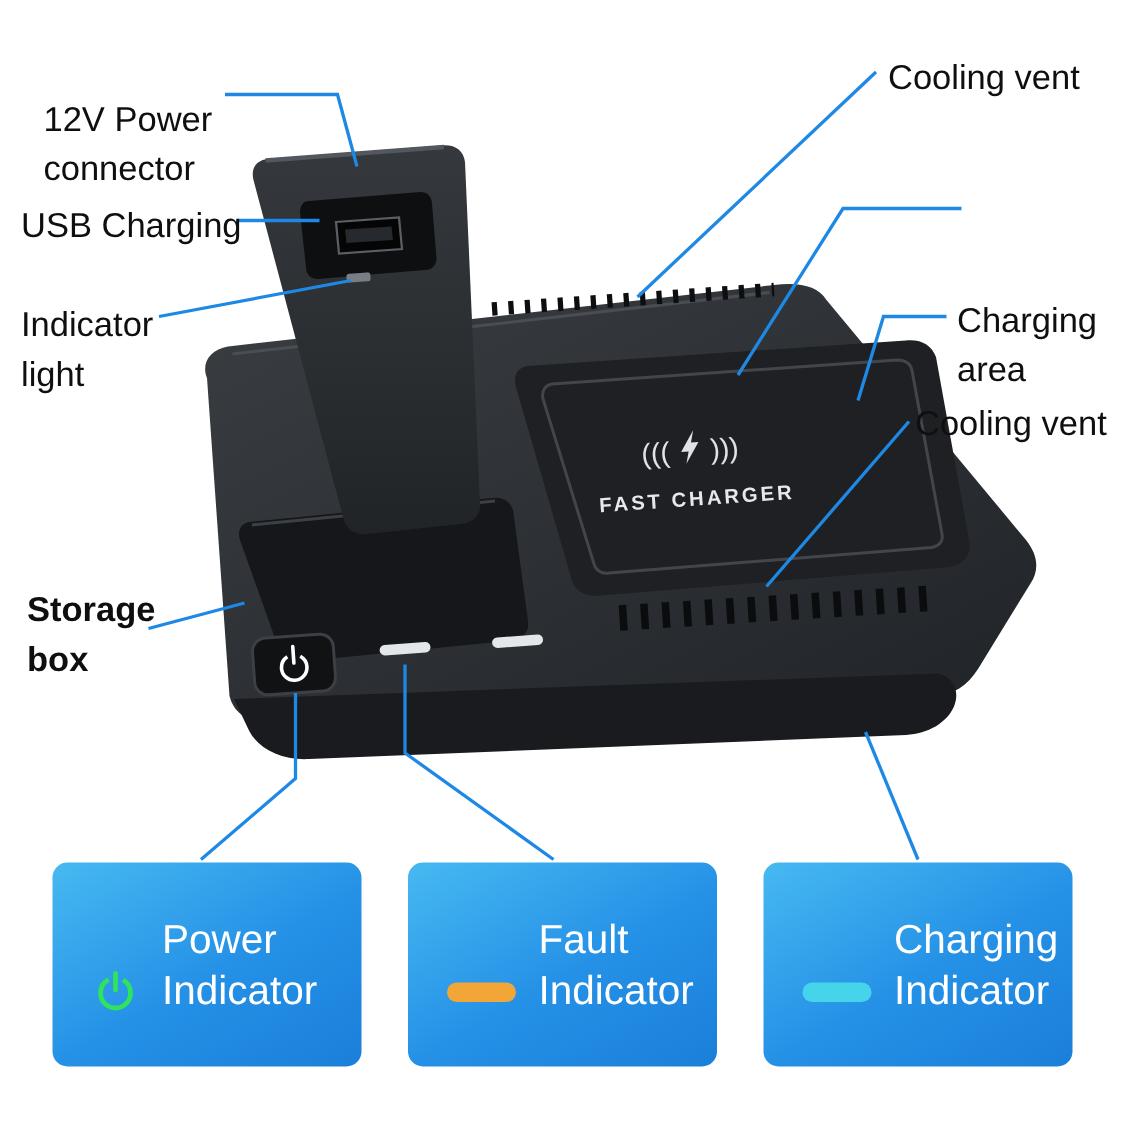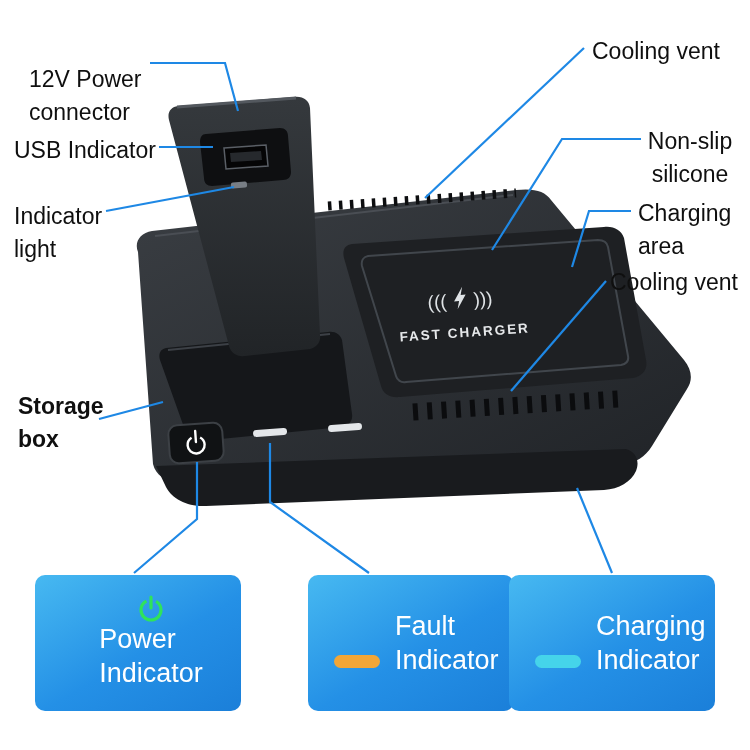--- a/index.html
+++ b/index.html
@@ -26,22 +26,22 @@
   .lbl-chgarea{left:638px;top:197px;}
   .lbl-cool-right{left:610px;top:266px;}
 
   
   .ind-box{
     position:absolute;top:575px;width:206px;height:136px;
     border-radius:10px;box-sizing:border-box;
     background:linear-gradient(150deg,#47b9f1 0%,#2490e6 55%,#1b7fd9 100%);
     display:flex;align-items:center;gap:15px;padding-left:26px;
   }
-  .box-power{left:35px;flex-direction:column;}
-  .box-fault{left:272px;margin-left:36px;}
+  .box-power{left:35px;}
+  .box-fault{left:272px;}
   .box-charging{left:509px;}
   .ind-icon{position:relative;top:18px;display:flex;align-items:center;flex:0 0 auto;}
   .dash-icon{width:46px;height:13px;border-radius:7px;display:inline-block;}
   .dash-fault{background:#f2a637;}
   .dash-charging{background:#45d4ea;}
   .ind-label{
     font-size:27px;line-height:34px;color:#ffffff;white-space:pre-line;
   }
 </style>
 </head>
@@ -123,28 +123,26 @@
       <polyline points="631,211 589,211 572,267"></polyline>
       <polyline points="606,281 511,391"></polyline>
       <polyline points="197,462 197,519 134,573"></polyline>
       <polyline points="270,443 270,502 369,573"></polyline>
       <polyline points="577,488 612,573"></polyline>
     </g>
   </svg>
 
   <div class="callout lbl-12v">12V Power
 connector</div>
-  <div class="callout lbl-usb">USB Indicator</div>
+  <div class="callout lbl-usb">USB Charging</div>
   <div class="callout lbl-indicator">Indicator
 light</div>
   <div class="callout lbl-storage">Storage
 box</div>
   <div class="callout lbl-cool-top">Cooling vent</div>
-  <div class="callout lbl-nonslip">Non-slip
-silicone</div>
   <div class="callout lbl-chgarea">Charging
 area</div>
   <div class="callout lbl-cool-right">Cooling vent</div>
 
   <div class="ind-box box-power">
     <span class="ind-icon">
       <svg width="32" height="32" viewBox="0 0 32 32">
         <circle cx="16" cy="17" r="10" fill="none" stroke="#2fe35b" stroke-width="3.2" stroke-dasharray="42.1 10"></circle>
         <line x1="16" y1="4" x2="16" y2="15" stroke="#2fe35b" stroke-width="3.2" stroke-linecap="round"></line>
       </svg>

